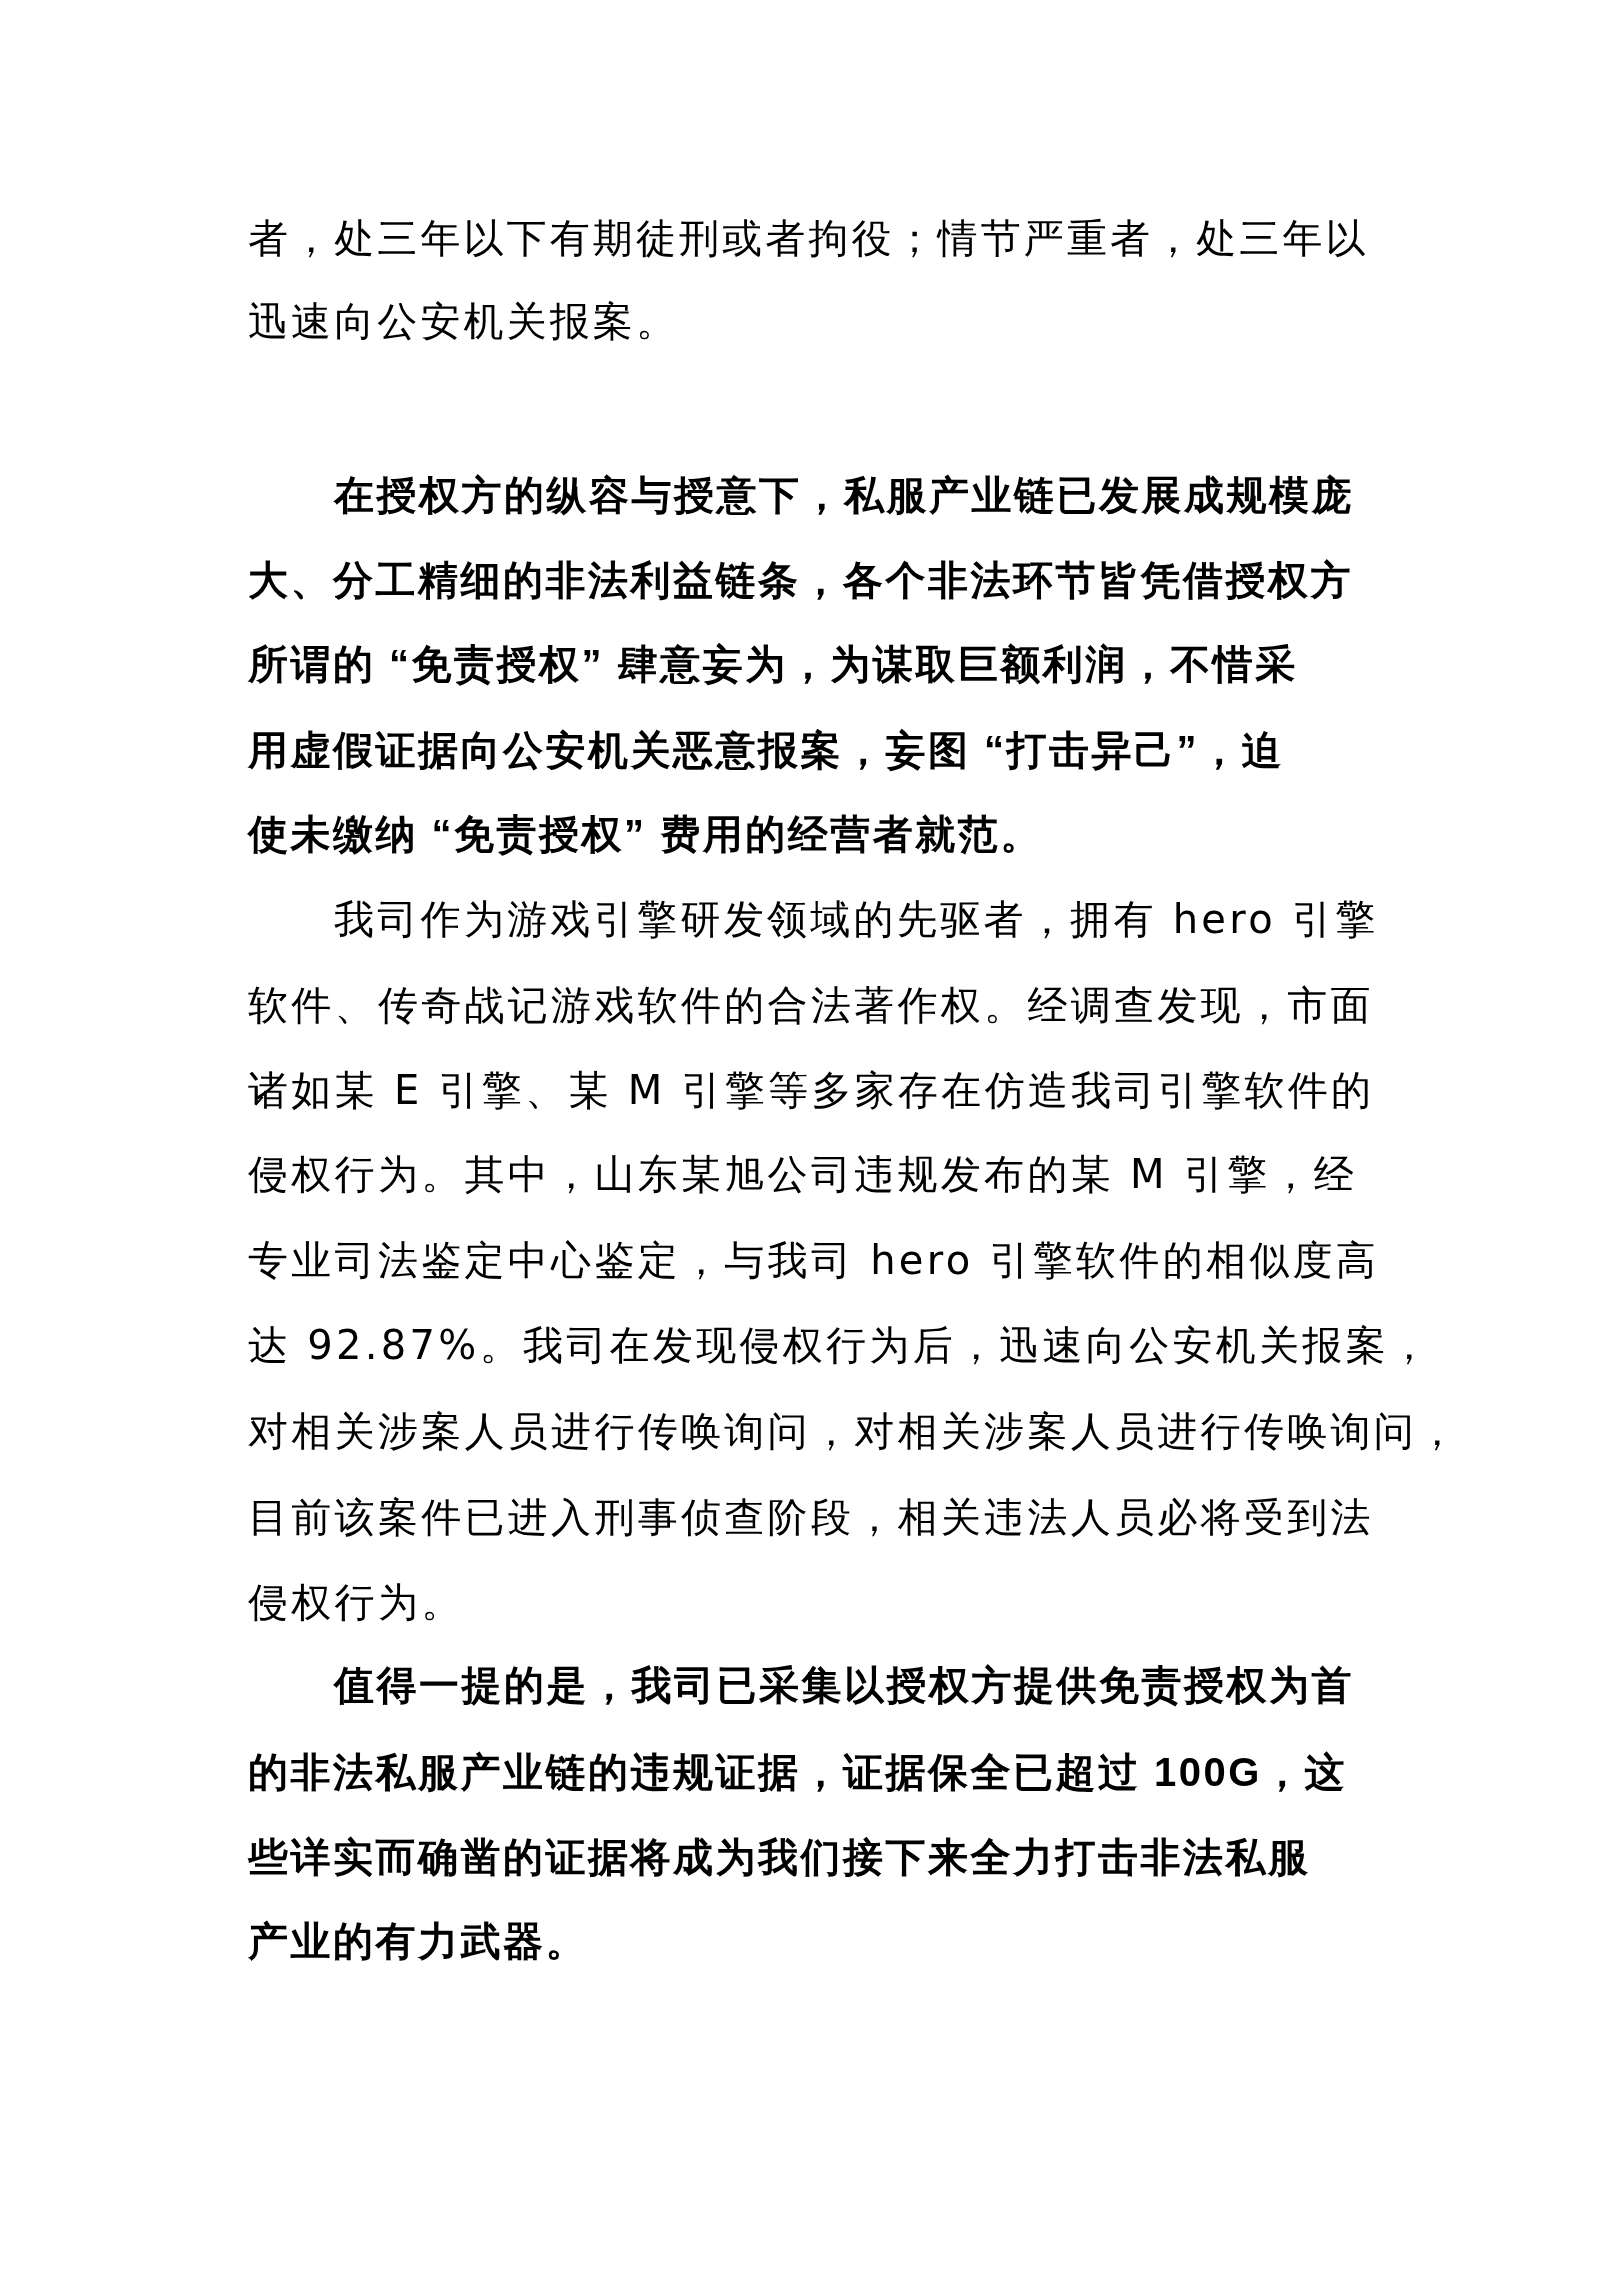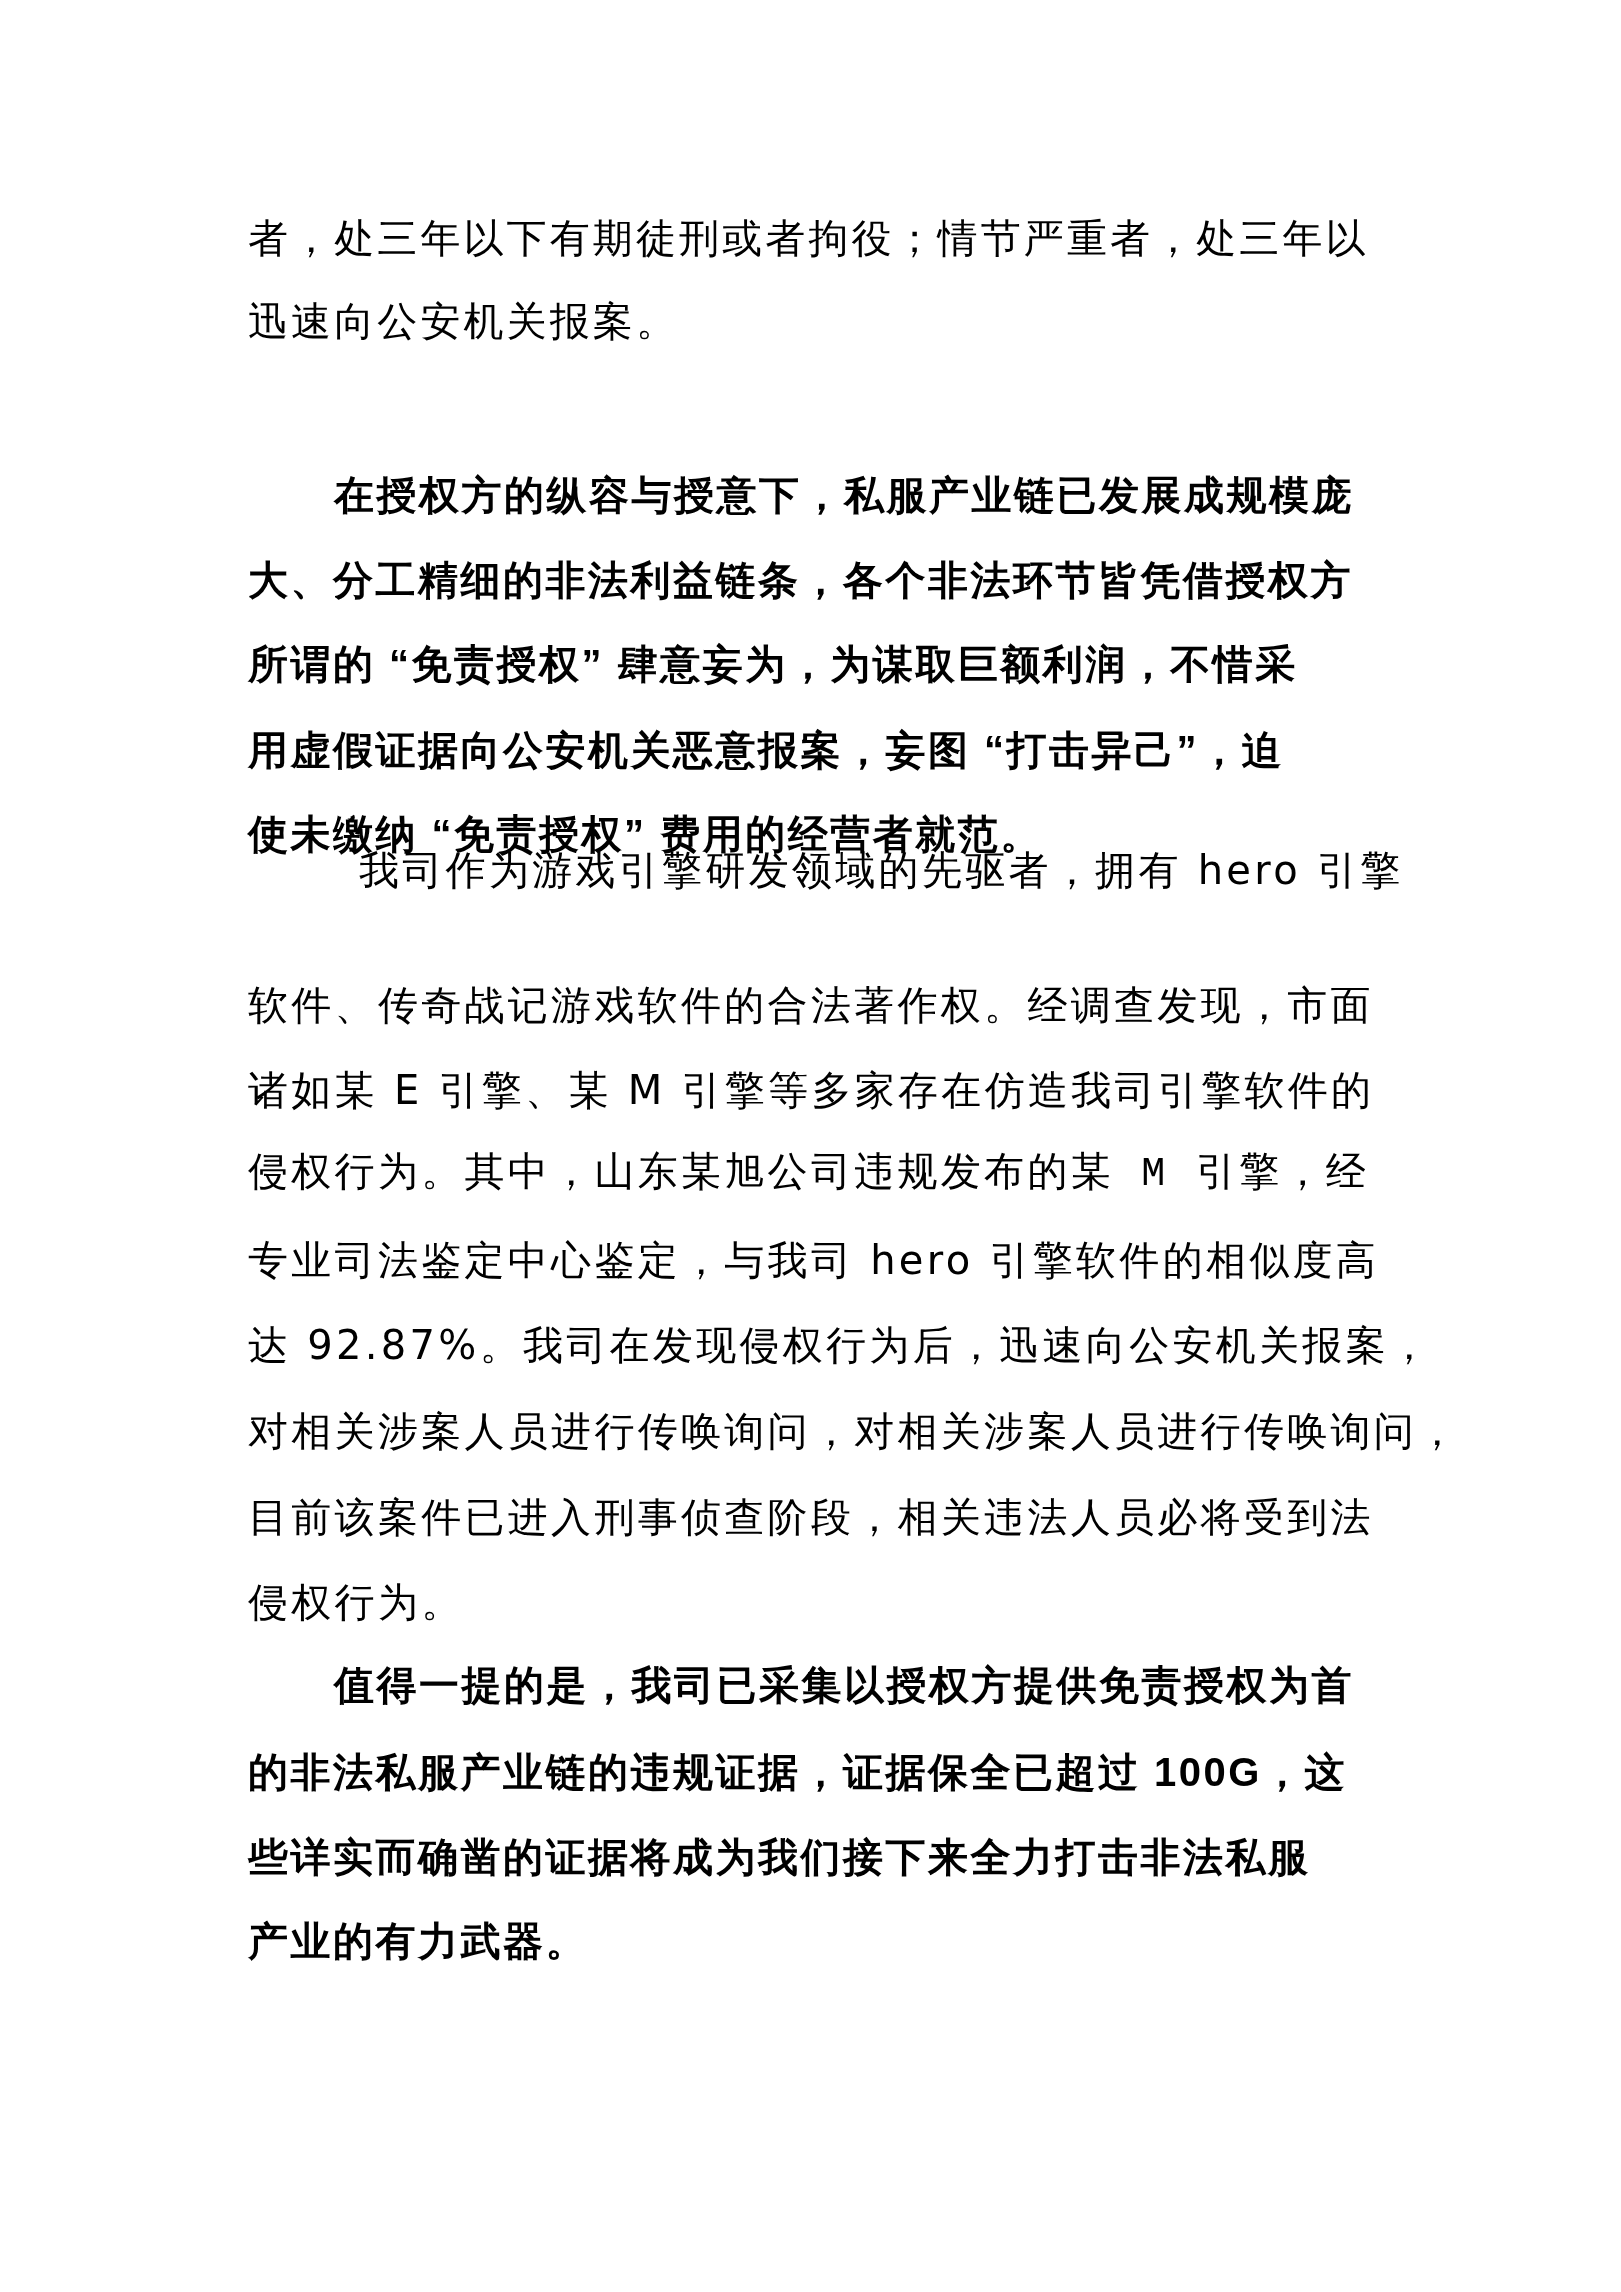--- a/index.html
+++ b/index.html
@@ -57,24 +57,24 @@
 
   <div>
     <div class="line bold indent" style="top:471px;">在授权方的纵容与授意下，私服产业链已发展成规模庞</div>
     <div class="line bold" style="top:556px;">大、分工精细的非法利益链条，各个非法环节皆凭借授权方</div>
     <div class="line bold" style="top:640px;">所谓的 “免责授权” 肆意妄为，为谋取巨额利润，不惜采</div>
     <div class="line bold" style="top:726px;">用虚假证据向公安机关恶意报案，妄图 “打击异己”，迫</div>
     <div class="line bold" style="top:810px;">使未缴纳 “免责授权” 费用的经营者就范。</div>
   </div>
 
   <div>
-    <div class="line regular indent" style="top:846px;margin-left:25px;">我司作为游戏引擎研发领域的先驱者，拥有 hero 引擎</div>
+    <div class="line regular indent" style="top:895px;">我司作为游戏引擎研发领域的先驱者，拥有 hero 引擎</div>
     <div class="line regular" style="top:981px;">软件、传奇战记游戏软件的合法著作权。经调查发现，市面</div>
     <div class="line regular" style="top:1066px;">诸如某 E 引擎、某 M 引擎等多家存在仿造我司引擎软件的</div>
-    <div class="line regular" style="top:1150px;font-family:Liberation Mono, monospace;">侵权行为。其中，山东某旭公司违规发布的某 M 引擎，经</div>
+    <div class="line regular" style="top:1150px;">侵权行为。其中，山东某旭公司违规发布的某 M 引擎，经</div>
     <div class="line regular" style="top:1236px;">专业司法鉴定中心鉴定，与我司 hero 引擎软件的相似度高</div>
     <div class="line regular" style="top:1321px;">达 92.87%。我司在发现侵权行为后，迅速向公安机关报案，</div>
     <div class="line regular" style="top:1407px;">对相关涉案人员进行传唤询问，对相关涉案人员进行传唤询问，</div>
     <div class="line regular" style="top:1493px;">目前该案件已进入刑事侦查阶段，相关违法人员必将受到法</div>
     <div class="line regular" style="top:1578px;">侵权行为。</div>
   </div>
 
   <div>
     <div class="line bold indent" style="top:1661px;">值得一提的是，我司已采集以授权方提供免责授权为首</div>
     <div class="line bold" style="top:1748px;">的非法私服产业链的违规证据，证据保全已超过 100G，这</div>

